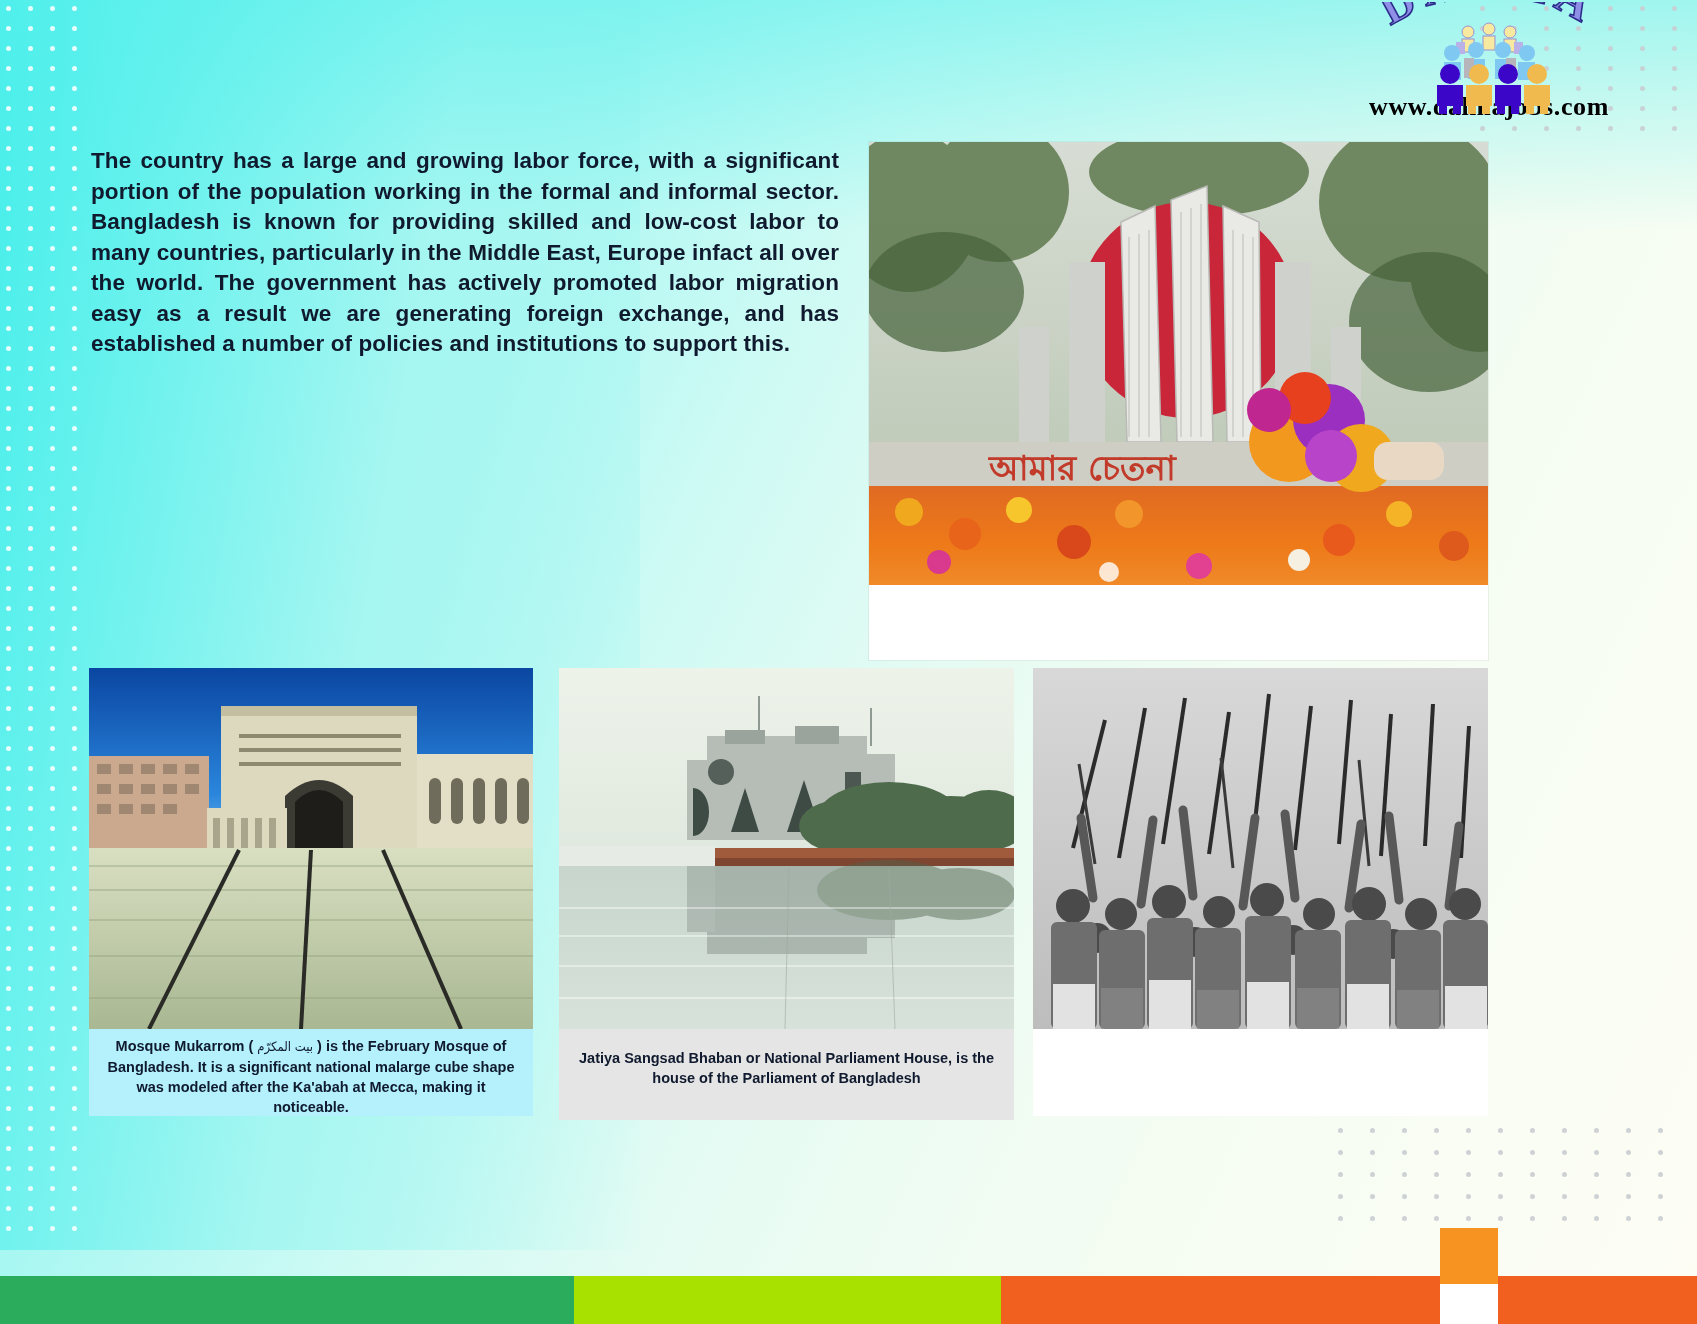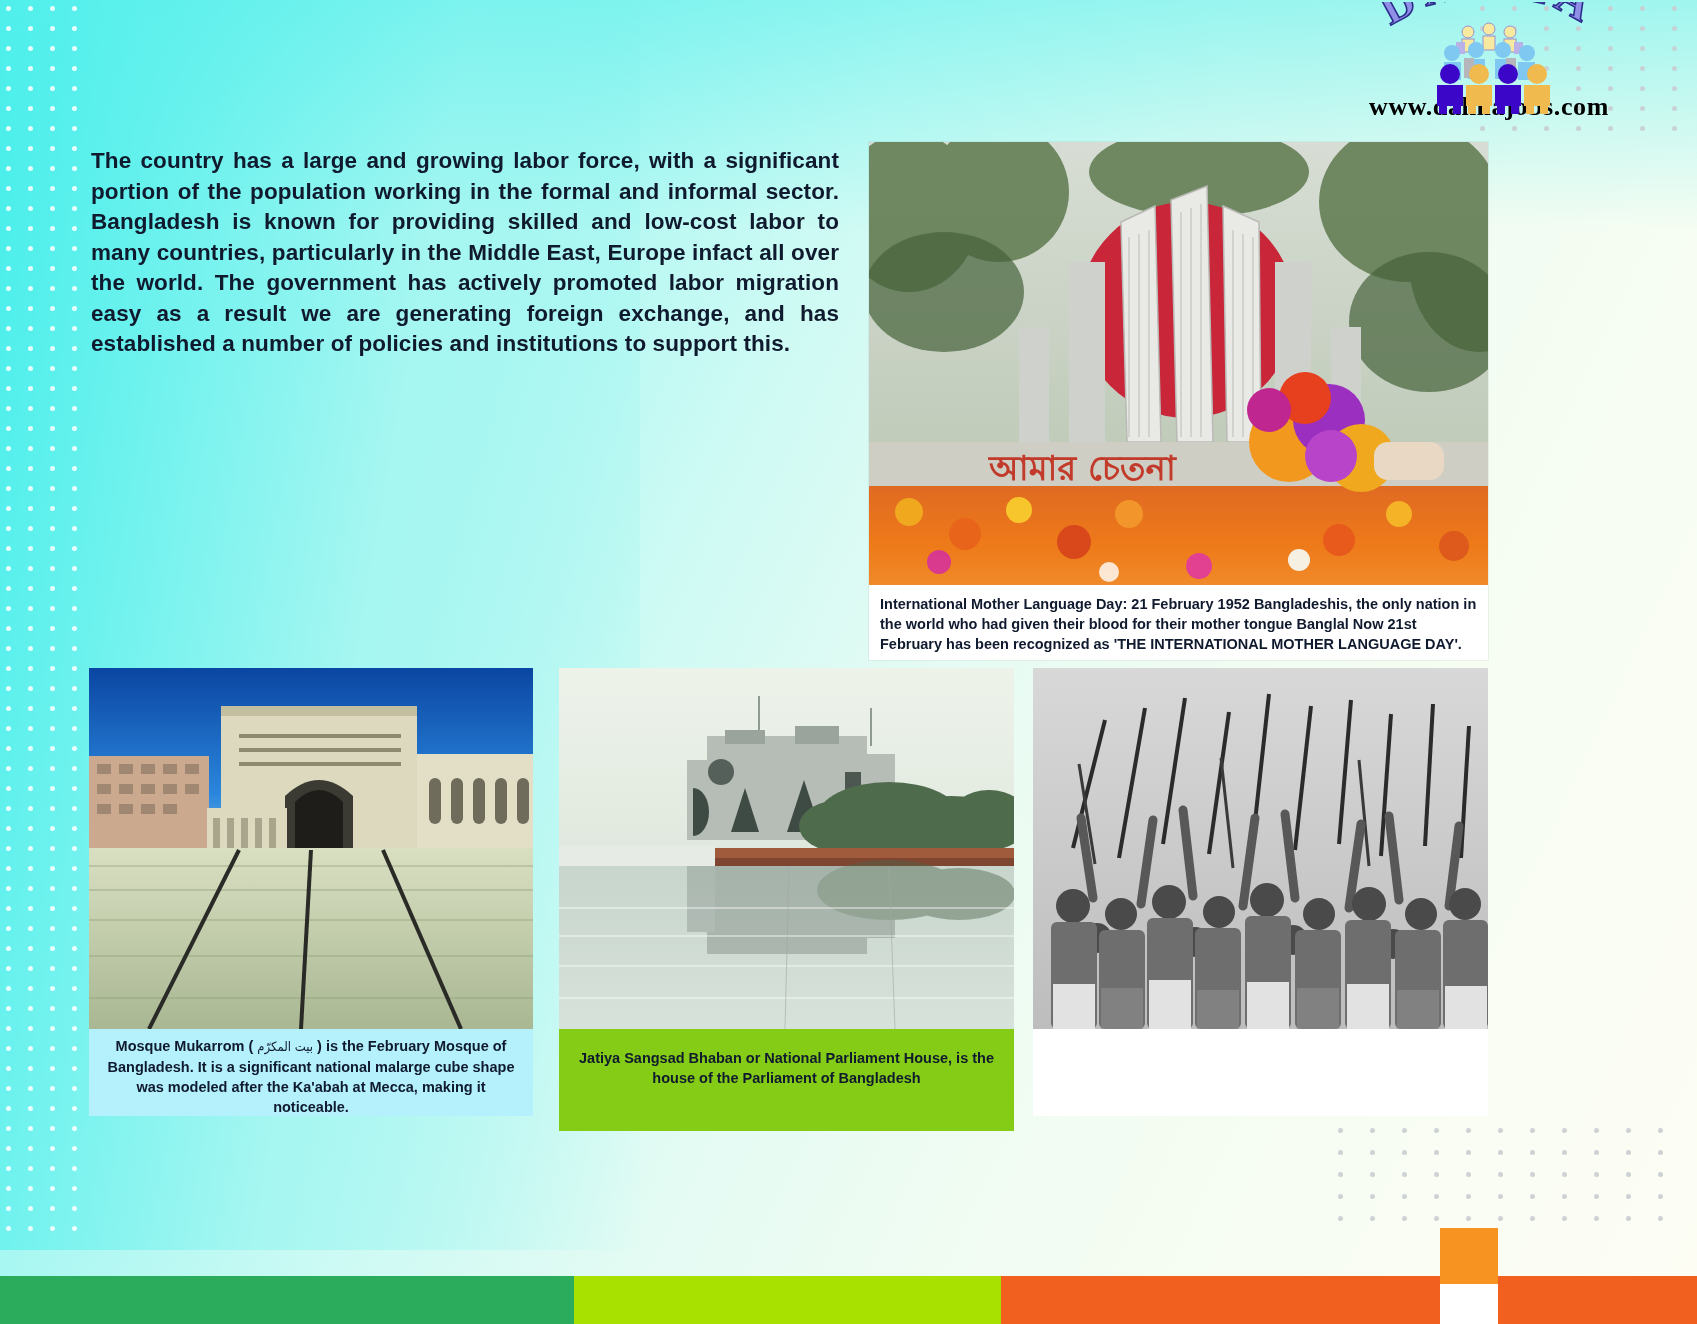--- a/index.html
+++ b/index.html
@@ -90,21 +90,21 @@
   #card-mlday .cap{padding:9px 8px 0 11px;text-align:left;}
 
   
   #card-mosque{left:89px;top:668px;width:444px;height:448px;}
   #card-mosque .photo{height:361px;}
   #card-mosque .capbox{background:#b4f1fd;height:87px;padding:7px 14px 0;box-sizing:border-box;}
   #card-mosque .cap{text-align:center;}
 
   #card-parliament{left:559px;top:668px;width:455px;height:448px;}
   #card-parliament .photo{height:361px;}
-  #card-parliament .capbox{background:#84cc16;height:102px;padding:19px 14px 0;box-sizing:border-box;}
+  #card-parliament .capbox{background:#e5e5e5;height:91px;padding:19px 14px 0;box-sizing:border-box;}
   #card-parliament .cap{text-align:center;}
 
   #card-war{left:1033px;top:668px;width:455px;height:448px;}
   #card-war .photo{height:361px;}
   #card-war .capbox{background:#b4f1fd;height:87px;padding:27px 14px 0;box-sizing:border-box;}
   #card-war .cap{text-align:center;}
 
   .arabic{font-family:"DejaVu Sans", sans-serif;font-size:13px;font-weight:400;}
 
   
@@ -640,21 +640,20 @@
           <circle cx="420" cy="300" r="40" fill="#f2981f"></circle>
           <circle cx="460" cy="278" r="36" fill="#9b2fbf"></circle>
           <circle cx="492" cy="316" r="34" fill="#f0a81e"></circle>
           <circle cx="436" cy="256" r="26" fill="#e6401f"></circle>
           <circle cx="400" cy="268" r="22" fill="#c0268f"></circle>
           <circle cx="462" cy="314" r="26" fill="#b845c9"></circle>
           <rect x="505" y="300" width="70" height="38" rx="14" fill="#e8d8c4"></rect>
         </g>
       </svg>
     </div>
-    <div class="cap">International Mother Language Day: 21 February 1952 Bangladeshis, the only nation in the world who had given their blood for their mother tongue Banglal Now 21st February has been recognized as 'THE INTERNATIONAL MOTHER LANGUAGE DAY'.</div>
   </div>
 
   <div class="card" id="card-mosque">
     <div class="photo ph-mosque">
       <svg width="444" height="361" viewBox="0 0 444 361" preserveAspectRatio="none">
         <defs>
           <linearGradient id="skyb" x1="0" y1="0" x2="0" y2="1">
             <stop offset="0%" stop-color="#0a46a2"></stop>
               <stop offset="70%" stop-color="#2a86dc"></stop>
             <stop offset="100%" stop-color="#79b7e8"></stop>

